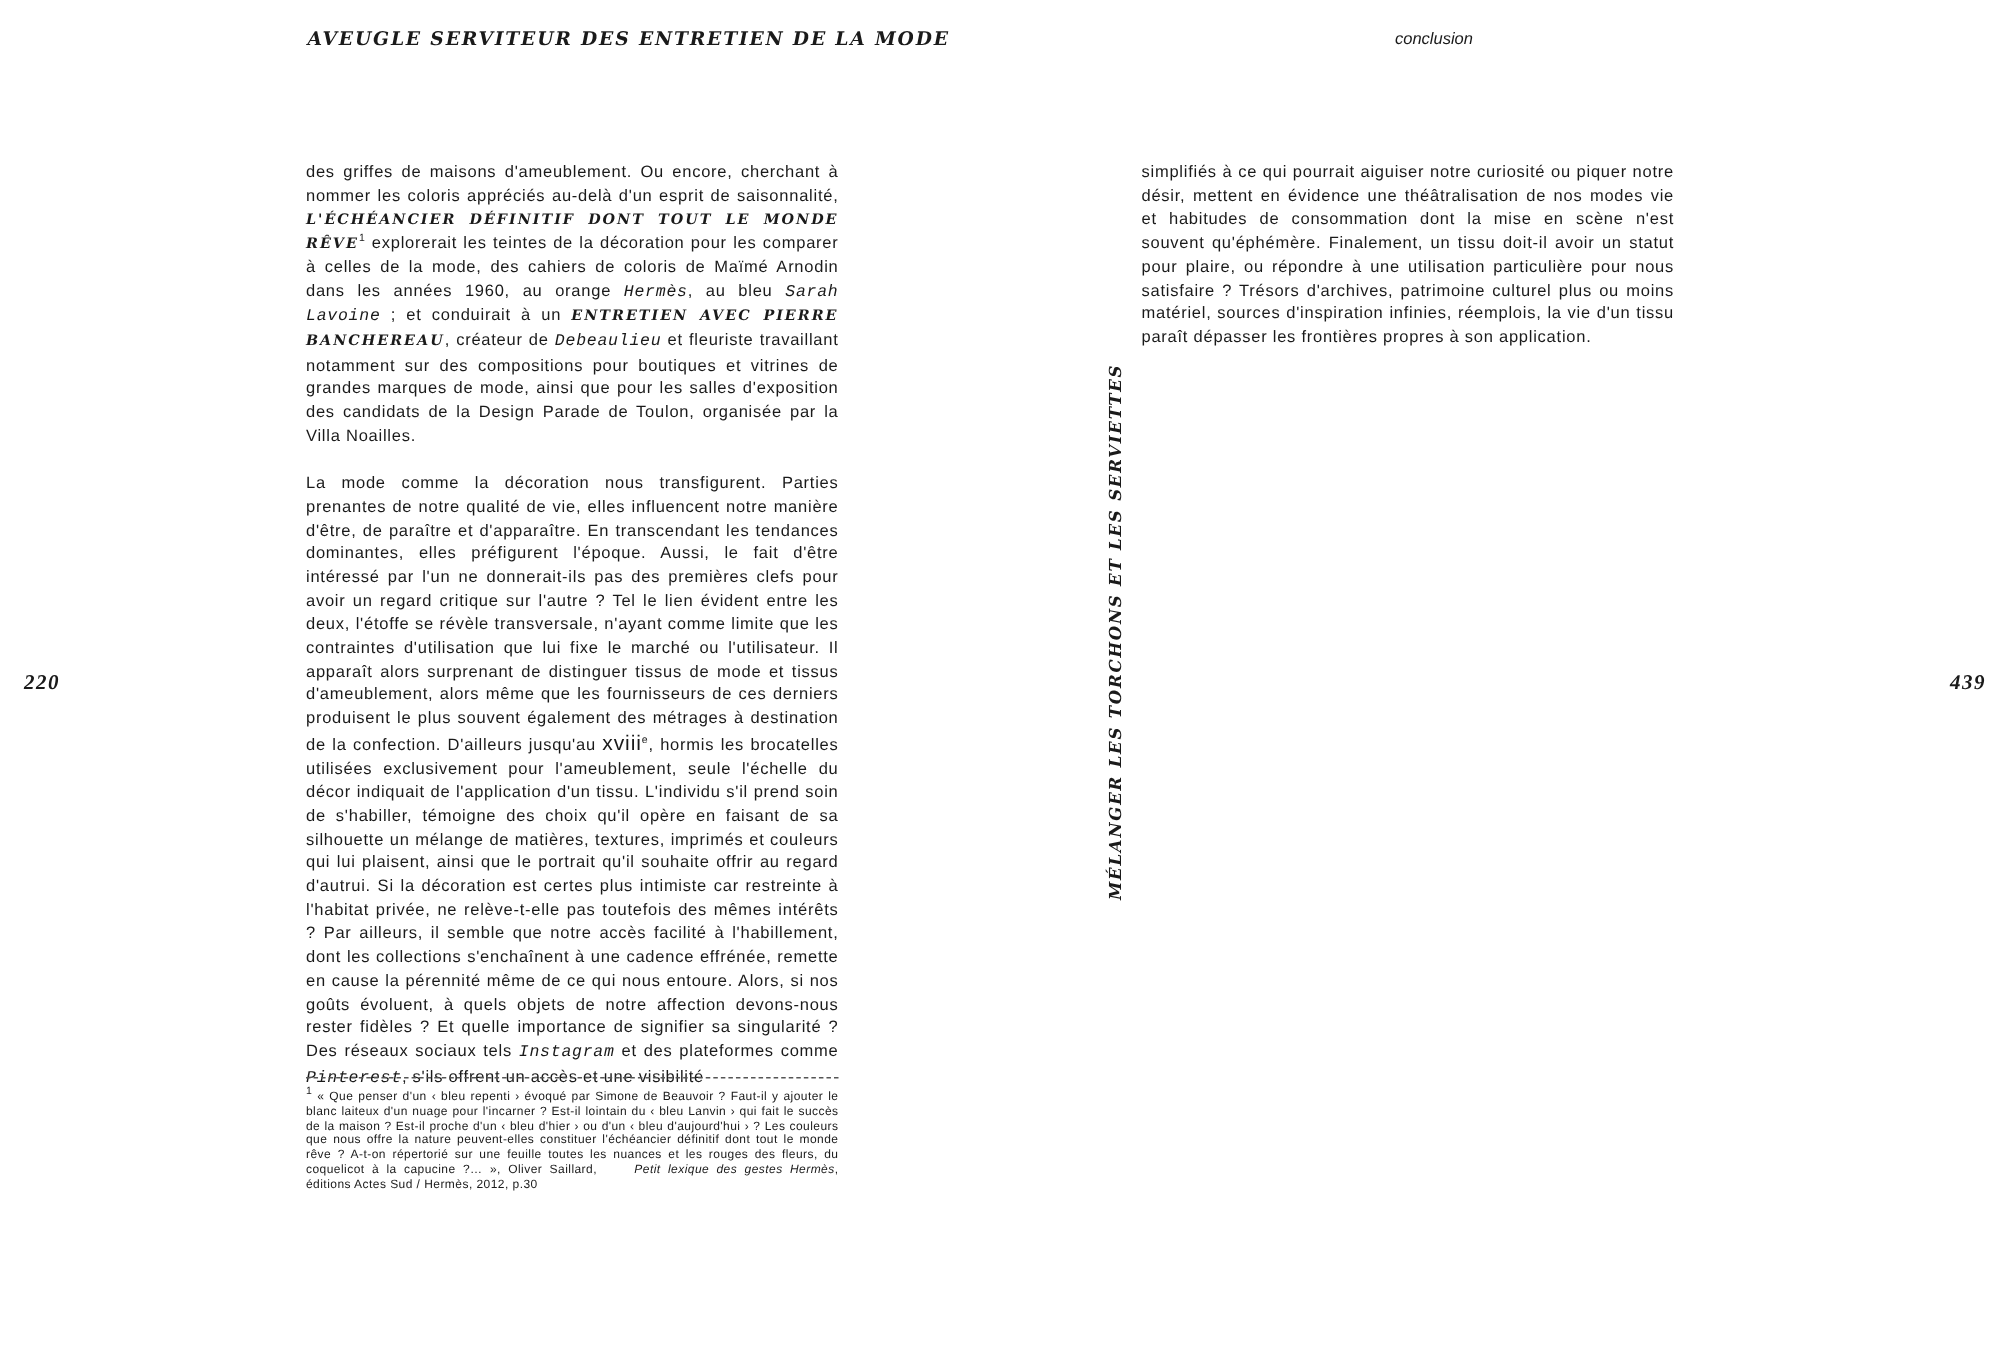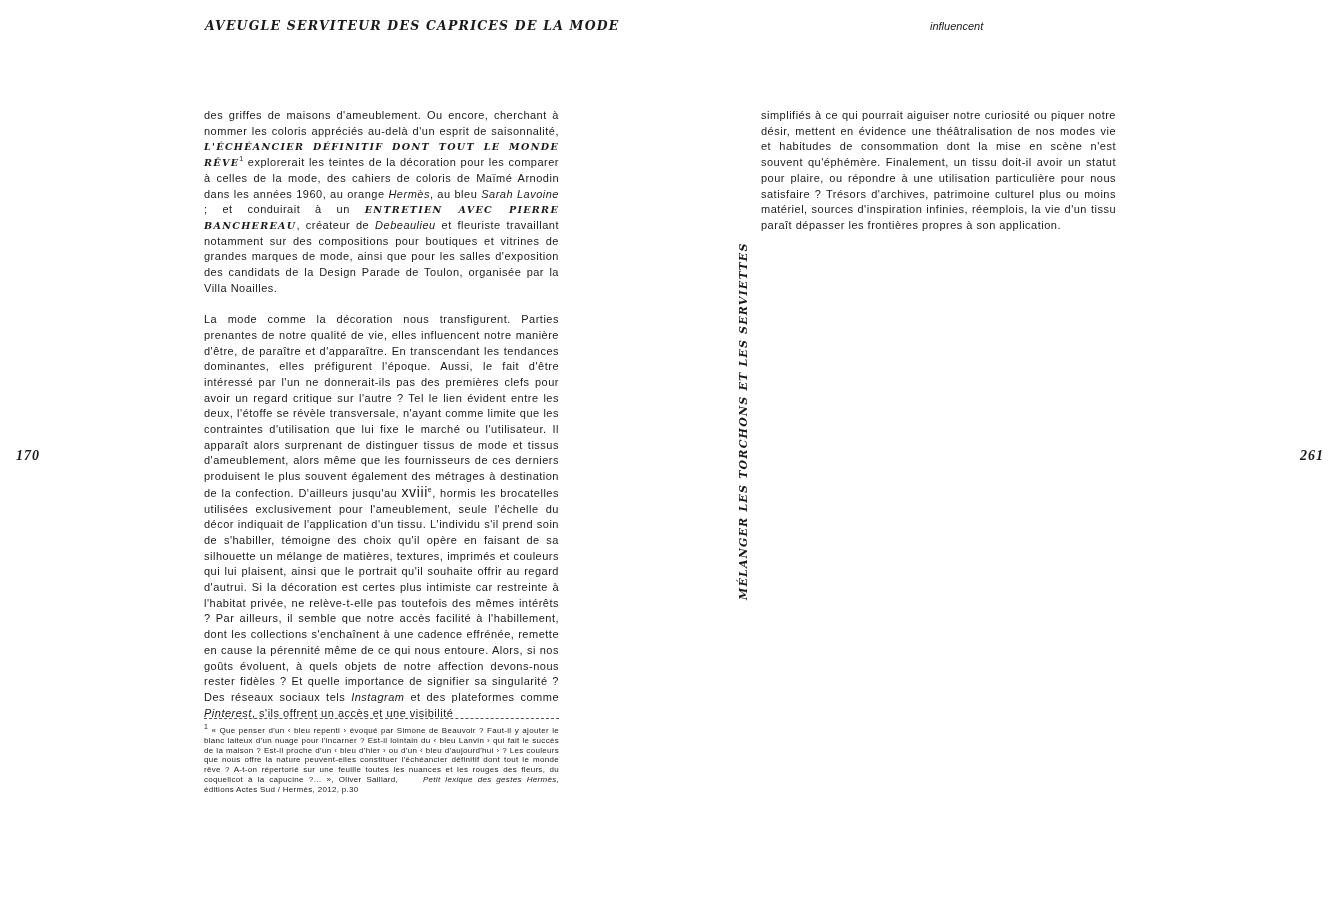--- a/index.html
+++ b/index.html
@@ -8,44 +8,44 @@
   .running-left { position:absolute; left:205px; top:18px; font-size:12.5px; color:#1a1a1a; }
   .running-right { position:absolute; left:930px; top:20px; font-family:"Liberation Sans", sans-serif; font-style:italic; font-size:11px; color:#1a1a1a; }
   .folio { position:absolute; top:448px; font-family:"Liberation Serif", serif; font-style:italic; font-weight:bold; font-size:14px; letter-spacing:1px; }
   .folio-left { left:16px; }
   .folio-right { left:1300px; }
   .column { position:absolute; font-family:"Liberation Sans", sans-serif; font-size:11px; line-height:15.7px; text-align:justify; letter-spacing:0.5px; color:#1a1a1a; }
   .col-left { left:204px; top:108px; width:355px; }
   .col-right { left:761px; top:108px; width:355px; }
   .column p { margin:0; }
   .column p + p { margin-top:15.7px; }
-  .column i { font-style:italic; }
+  .column i { font-style:italic;font-family:Liberation Mono, monospace; }
   .caps-title { font-family:"DejaVu Serif", "Liberation Serif", serif; font-style:italic; font-weight:bold; font-size:9.6px; letter-spacing:1.3px; }
   .smallcaps { font-size:14px; letter-spacing:0.6px; }
   sup { font-size:7px; line-height:0; vertical-align:super; }
   .rule { position:absolute; left:204px; top:718px; width:355px; border-top:1px dashed #555; }
   .footnote { position:absolute; left:204px; top:726px; width:355px; font-family:"Liberation Sans", sans-serif; font-size:8px; line-height:9.8px; text-align:justify; letter-spacing:0.3px; color:#1a1a1a; }
   .footnote i { font-style:italic;padding-left:20px; }
   .vertical-title { position:absolute; left:737px; top:600px; transform-origin:0 0; transform:rotate(-90deg); white-space:nowrap; font-size:11px; letter-spacing:1.2px; }
 </style>
 </head>
 <body>
 
-<div class="running-left serif-caps">AVEUGLE SERVITEUR DES CAPRICES DE LA MODE</div>
-<div class="folio folio-left">170</div>
+<div class="running-left serif-caps">AVEUGLE SERVITEUR DES ENTRETIEN DE LA MODE</div>
+<div class="folio folio-left">220</div>
 
 <div class="column col-left">
   <p><span>des griffes de maisons d'ameublement. Ou encore, cherchant à nommer les coloris appréciés au-delà d'un esprit de saisonnalité, </span><span class="caps-title">L'ÉCHÉANCIER DÉFINITIF DONT TOUT LE MONDE RÊVE</span><sup>1</sup><span> explorerait les teintes de la décoration pour les comparer à celles de la mode, des cahiers de coloris de Maïmé Arnodin dans les années 1960, au orange </span><i>Hermès</i><span>, au bleu </span><i>Sarah Lavoine</i><span> ; et conduirait à un </span><span class="caps-title">ENTRETIEN AVEC PIERRE BANCHEREAU</span><span>, créateur de </span><i>Debeaulieu</i><span> et fleuriste travaillant notamment sur des compositions pour boutiques et vitrines de grandes marques de mode, ainsi que pour les salles d'exposition des candidats de la Design Parade de Toulon, organisée par la Villa Noailles.</span></p>
 
   <p><span>La mode comme la décoration nous transfigurent. Parties prenantes de notre qualité de vie, elles influencent notre manière d'être, de paraître et d'apparaître. En transcendant les tendances dominantes, elles préfigurent l'époque. Aussi, le fait d'être intéressé par l'un ne donnerait-ils pas des premières clefs pour avoir un regard critique sur l'autre ? Tel le lien évident entre les deux, l'étoffe se révèle transversale, n'ayant comme limite que les contraintes d'utilisation que lui fixe le marché ou l'utilisateur. Il apparaît alors surprenant de distinguer tissus de mode et tissus d'ameublement, alors même que les fournisseurs de ces derniers produisent le plus souvent également des métrages à destination de la confection. D'ailleurs jusqu'au </span><span class="smallcaps">xviii</span><sup>e</sup><span>, hormis les brocatelles utilisées exclusivement pour l'ameublement, seule l'échelle du décor indiquait de l'application d'un tissu. L'individu s'il prend soin de s'habiller, témoigne des choix qu'il opère en faisant de sa silhouette un mélange de matières, textures, imprimés et couleurs qui lui plaisent, ainsi que le portrait qu'il souhaite offrir au regard d'autrui. Si la décoration est certes plus intimiste car restreinte à l'habitat privée, ne relève-t-elle pas toutefois des mêmes intérêts ? Par ailleurs, il semble que notre accès facilité à l'habillement, dont les collections s'enchaînent à une cadence effrénée, remette en cause la pérennité même de ce qui nous entoure. Alors, si nos goûts évoluent, à quels objets de notre affection devons-nous rester fidèles ? Et quelle importance de signifier sa singularité ? Des réseaux sociaux tels </span><i>Instagram</i><span> et des plateformes comme </span><i>Pinterest</i><span>, s'ils offrent un accès et une visibilité</span></p>
 </div>
 
 <div class="rule"></div>
 <div class="footnote"><sup>1</sup><span> « Que penser d'un ‹ bleu repenti › évoqué par Simone de Beauvoir ? Faut-il y ajouter le blanc laiteux d'un nuage pour l'incarner ? Est-il lointain du ‹ bleu Lanvin › qui fait le succès de la maison ? Est-il proche d'un ‹ bleu d'hier › ou d'un ‹ bleu d'aujourd'hui › ? Les couleurs que nous offre la nature peuvent-elles constituer l'échéancier définitif dont tout le monde rêve ? A-t-on répertorié sur une feuille toutes les nuances et les rouges des fleurs, du coquelicot à la capucine ?… », Oliver Saillard, </span><i>Petit lexique des gestes Hermès</i><span>, éditions Actes Sud / Hermès, 2012, p.30</span></div>
 
 <div class="vertical-title serif-caps">MÉLANGER LES TORCHONS ET LES SERVIETTES</div>
 
-<div class="running-right">influencent</div>
-<div class="folio folio-right">261</div>
+<div class="running-right">conclusion</div>
+<div class="folio folio-right">439</div>
 
 <div class="column col-right">
   <p>simplifiés à ce qui pourrait aiguiser notre curiosité ou piquer notre désir, mettent en évidence une théâtralisation de nos modes vie et habitudes de consommation dont la mise en scène n'est souvent qu'éphémère. Finalement, un tissu doit-il avoir un statut pour plaire, ou répondre à une utilisation particulière pour nous satisfaire ? Trésors d'archives, patrimoine culturel plus ou moins matériel, sources d'inspiration infinies, réemplois, la vie d'un tissu paraît dépasser les frontières propres à son application.</p>
 </div>
 
 </body></html>

